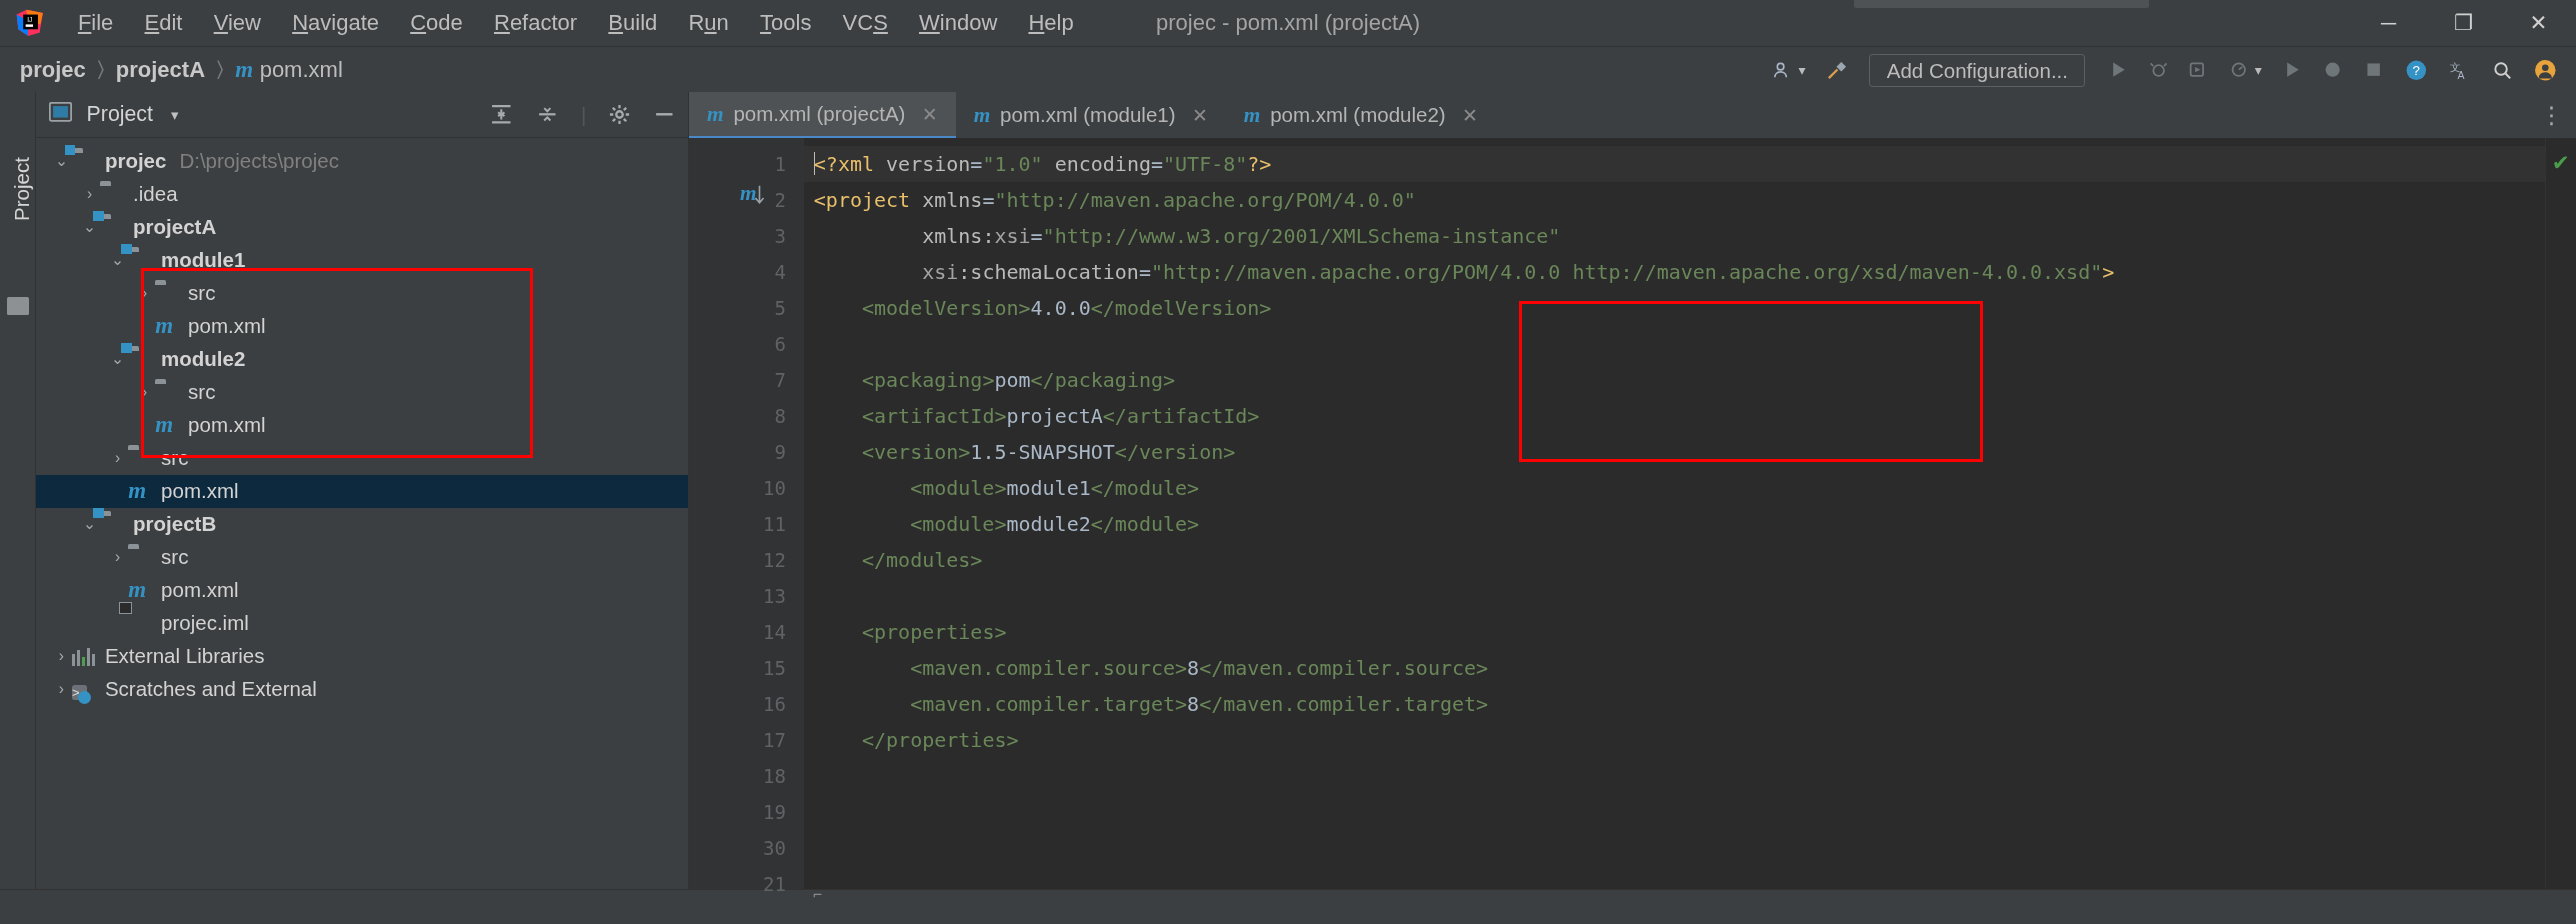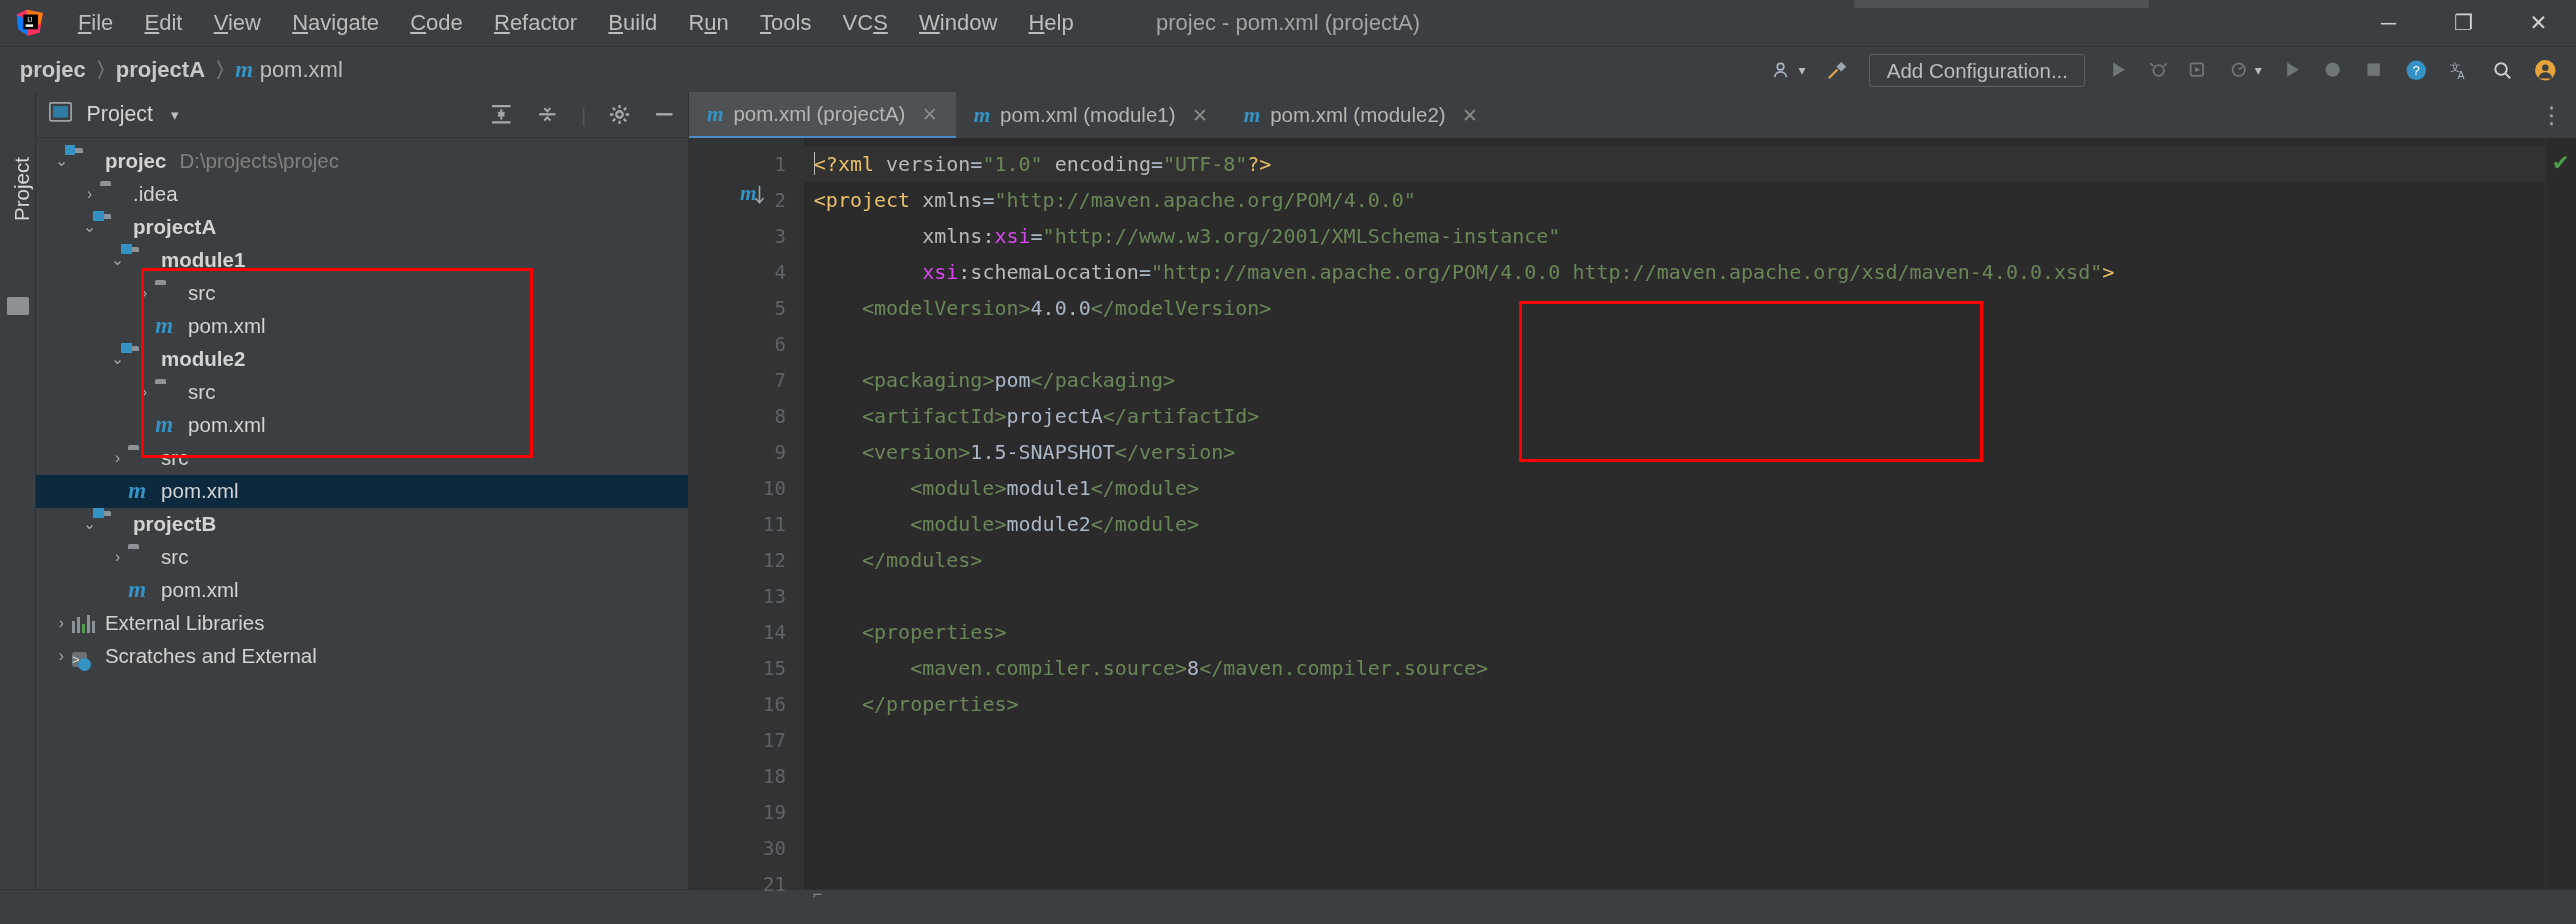--- a/index.html
+++ b/index.html
@@ -133,21 +133,21 @@
     font-family:"DejaVu Sans Mono", monospace; font-size:20px; background:#2b2b2b;
   }
   .cline { height:36px; line-height:36px; white-space:pre; padding-left:9.8px; }
   .cline.cur { background:#323232; }
   .caret { display:inline-block; width:1.6px; height:23px; background:#bbb; vertical-align:-4.1px; margin-right:-1.6px;}
 
   
   .tag { color:#e8bf6a; }
   .tag2 { color:#6a8759; }
   .attr { color:#bababa; }
-  .attrns { color:#d946ef;margin-top:24px; }
+  .attrns { color:#a3a3a3;margin-top:24px; }
   .str { color:#6a8759; }
   .txt { color:#a9b7c6; }
   .punc { color:#a9b7c6; }
 
   .rightgutter { width:31px; flex:0 0 31px; background:#2b2b2b; position:relative; border-left:0.8px solid #313335;}
   .okmark { position:absolute; top:11.5px; left:5.7px; color:#4a9c4a; font-size:21.3px; }
 
   .statusbar { height:16.4px; background:#3c3f41; flex:0 0 16.4px; border-top:0.8px solid #323232; }
 </style>
 </head>
@@ -391,20 +391,25 @@
           <div class="trow" style="padding-left: 71px;">
             <span class="arrow">›</span>
             <span class="ic"><span class="folder"></span></span>
             <span class="lbl ">src</span>
           </div>
           <div class="trow" style="padding-left: 71px;">
             <span class="arrow"></span>
             <span class="ic"><span class="mfile">m</span></span>
             <span class="lbl ">pom.xml</span>
           </div>
+          <div class="trow" style="padding-left: 71px;">
+            <span class="arrow"></span>
+            <span class="ic"><span class="imlfile"></span></span>
+            <span class="lbl ">projec.iml</span>
+          </div>
           <div class="trow" style="padding-left: 14.8px;">
             <span class="arrow">›</span>
             <span class="ic">
               <span class="libic">
                 <i style="height:11.5px"></i>
                 <i style="height:16.4px"></i>
                 <i style="height:9px;background:#4f9e4f"></i>
                 <i style="height:18px"></i>
                 <i style="height:12.3px"></i>
               </span>
@@ -478,20 +483,21 @@
             <div class="cline">&nbsp;</div>
             <div class="cline"><span class="punc">    </span><span class="tag2">&lt;packaging&gt;</span><span class="txt">pom</span><span class="tag2">&lt;/packaging&gt;</span></div>
             <div class="cline"><span class="punc">    </span><span class="tag2">&lt;artifactId&gt;</span><span class="txt">projectA</span><span class="tag2">&lt;/artifactId&gt;</span></div>
             <div class="cline"><span class="punc">    </span><span class="tag2">&lt;version&gt;</span><span class="txt">1.5-SNAPSHOT</span><span class="tag2">&lt;/version&gt;</span></div>
             <div class="cline"><span class="punc">        </span><span class="tag2">&lt;module&gt;</span><span class="txt">module1</span><span class="tag2">&lt;/module&gt;</span></div>
             <div class="cline"><span class="punc">        </span><span class="tag2">&lt;module&gt;</span><span class="txt">module2</span><span class="tag2">&lt;/module&gt;</span></div>
             <div class="cline"><span class="punc">    </span><span class="tag2">&lt;/modules&gt;</span></div>
             <div class="cline">&nbsp;</div>
             <div class="cline"><span class="punc">    </span><span class="tag2">&lt;properties&gt;</span></div>
             <div class="cline"><span class="punc">        </span><span class="tag2">&lt;maven.compiler.source&gt;</span><span class="txt">8</span><span class="tag2">&lt;/maven.compiler.source&gt;</span></div>
+            <div class="cline"><span class="punc">        </span><span class="tag2">&lt;maven.compiler.target&gt;</span><span class="txt">8</span><span class="tag2">&lt;/maven.compiler.target&gt;</span></div>
             <div class="cline"><span class="punc">    </span><span class="tag2">&lt;/properties&gt;</span></div>
             <div class="cline">&nbsp;</div>
           </div>
         <div class="rightgutter">
           <div class="okmark">✔</div>
         </div>
 
         <div class="redbox" style="left:830px; top:163px; width:464px; height:161px;"></div>
       </div>
     </div>

